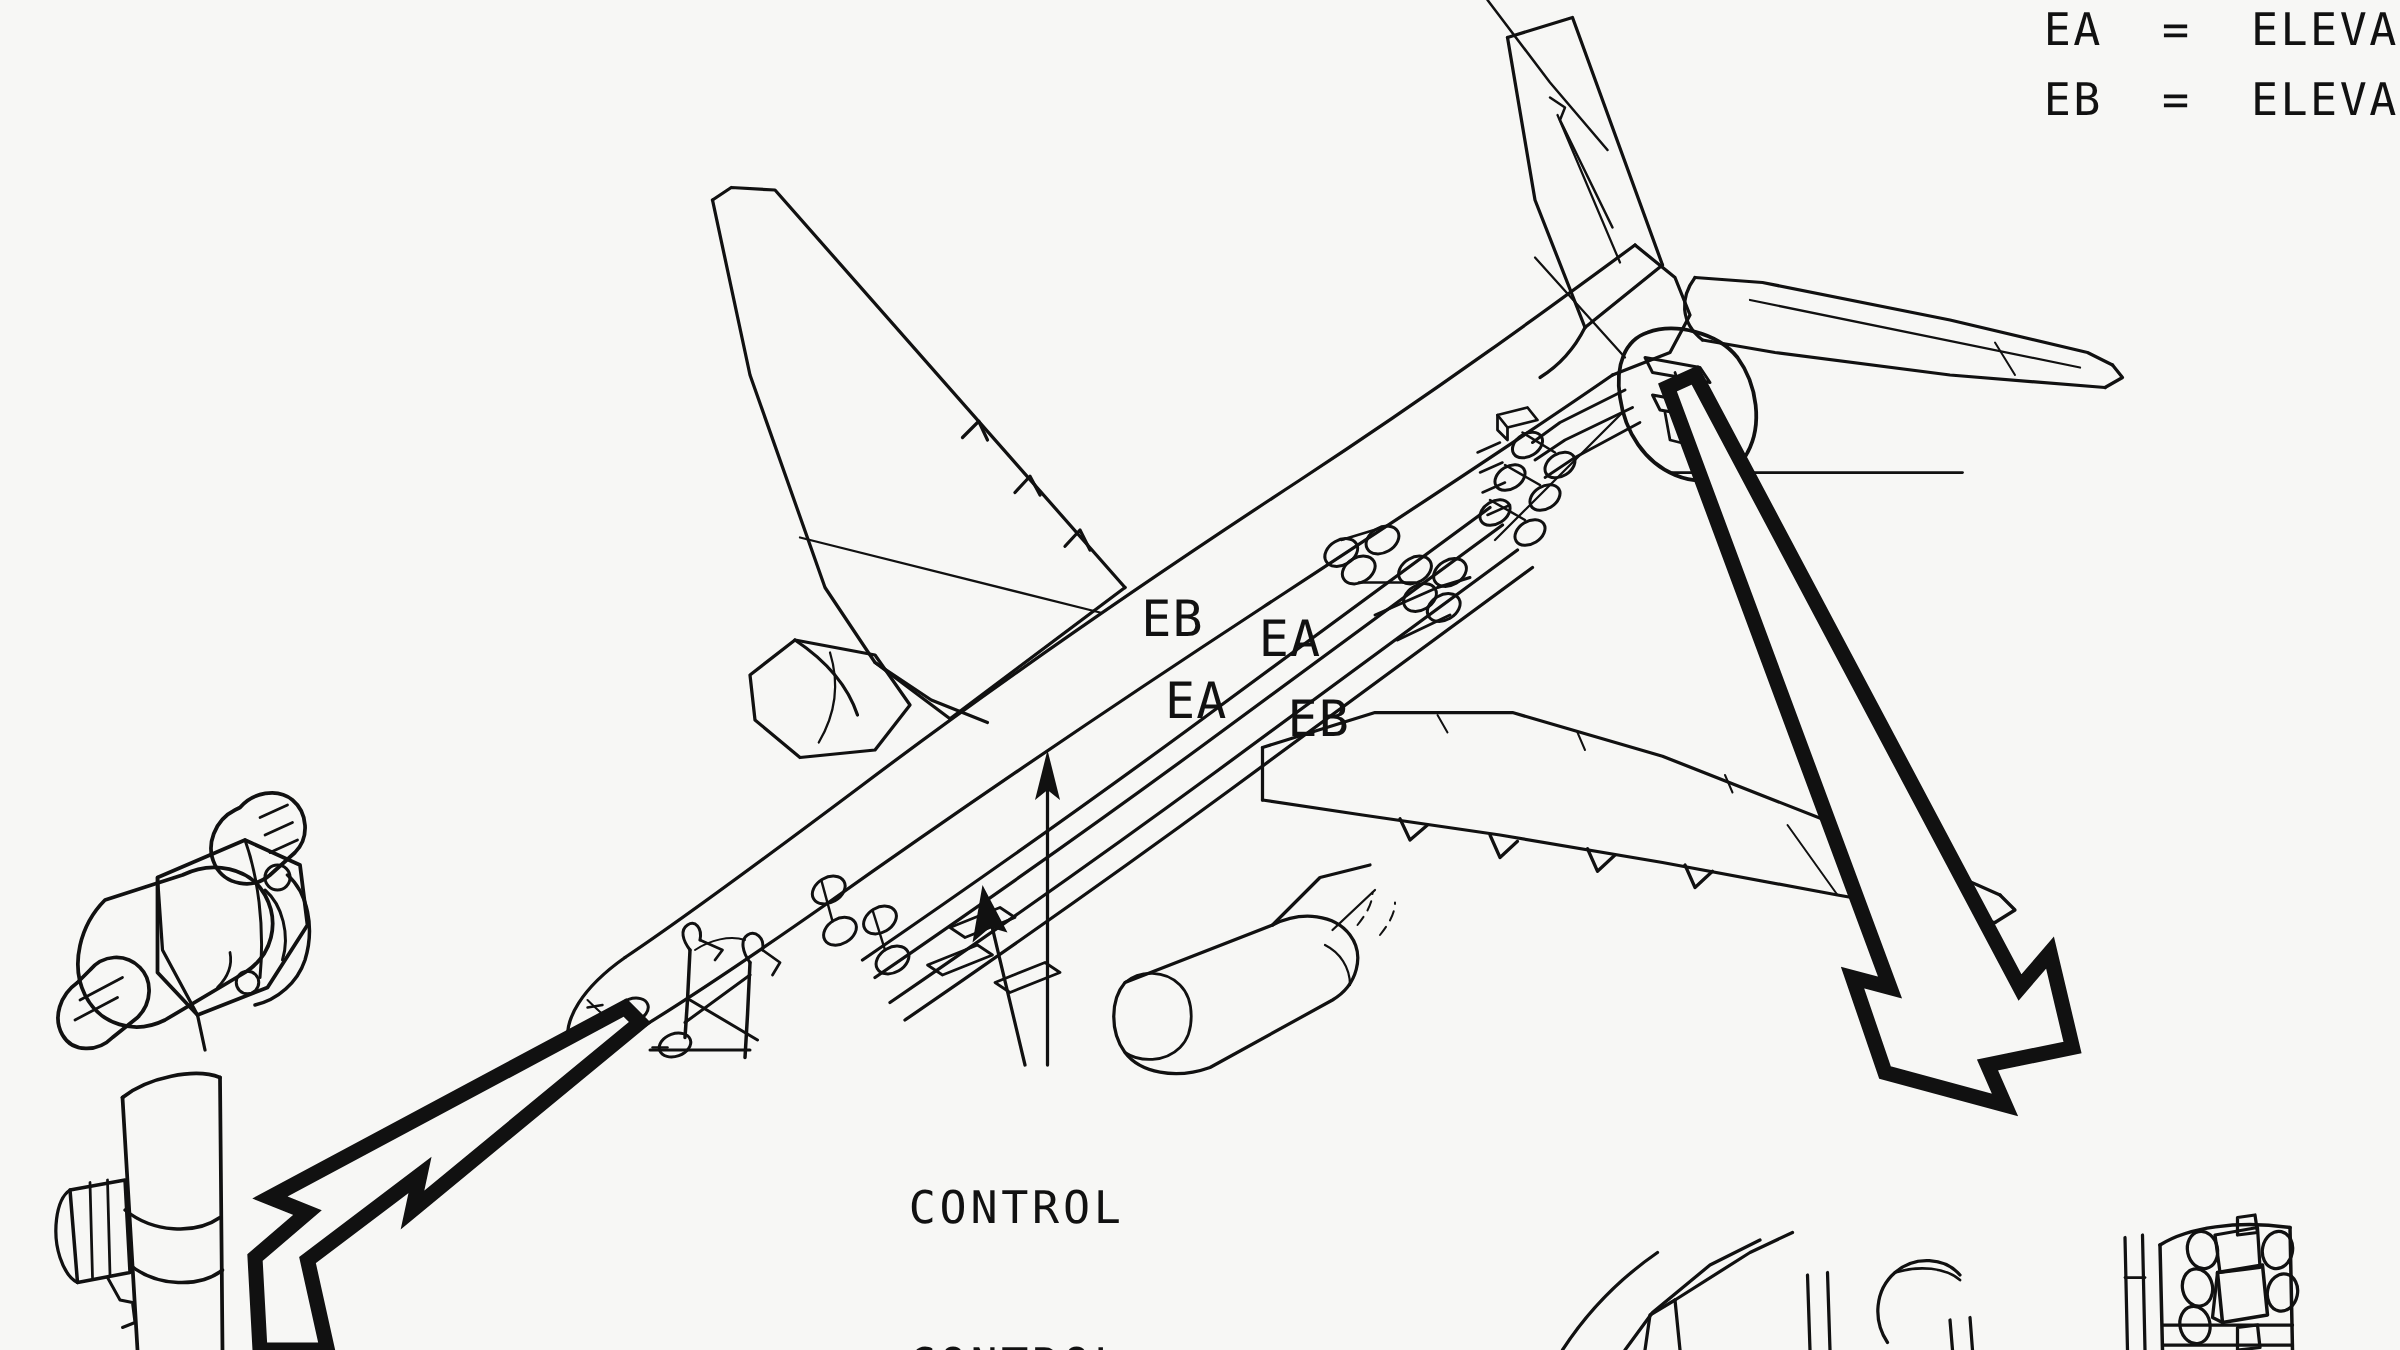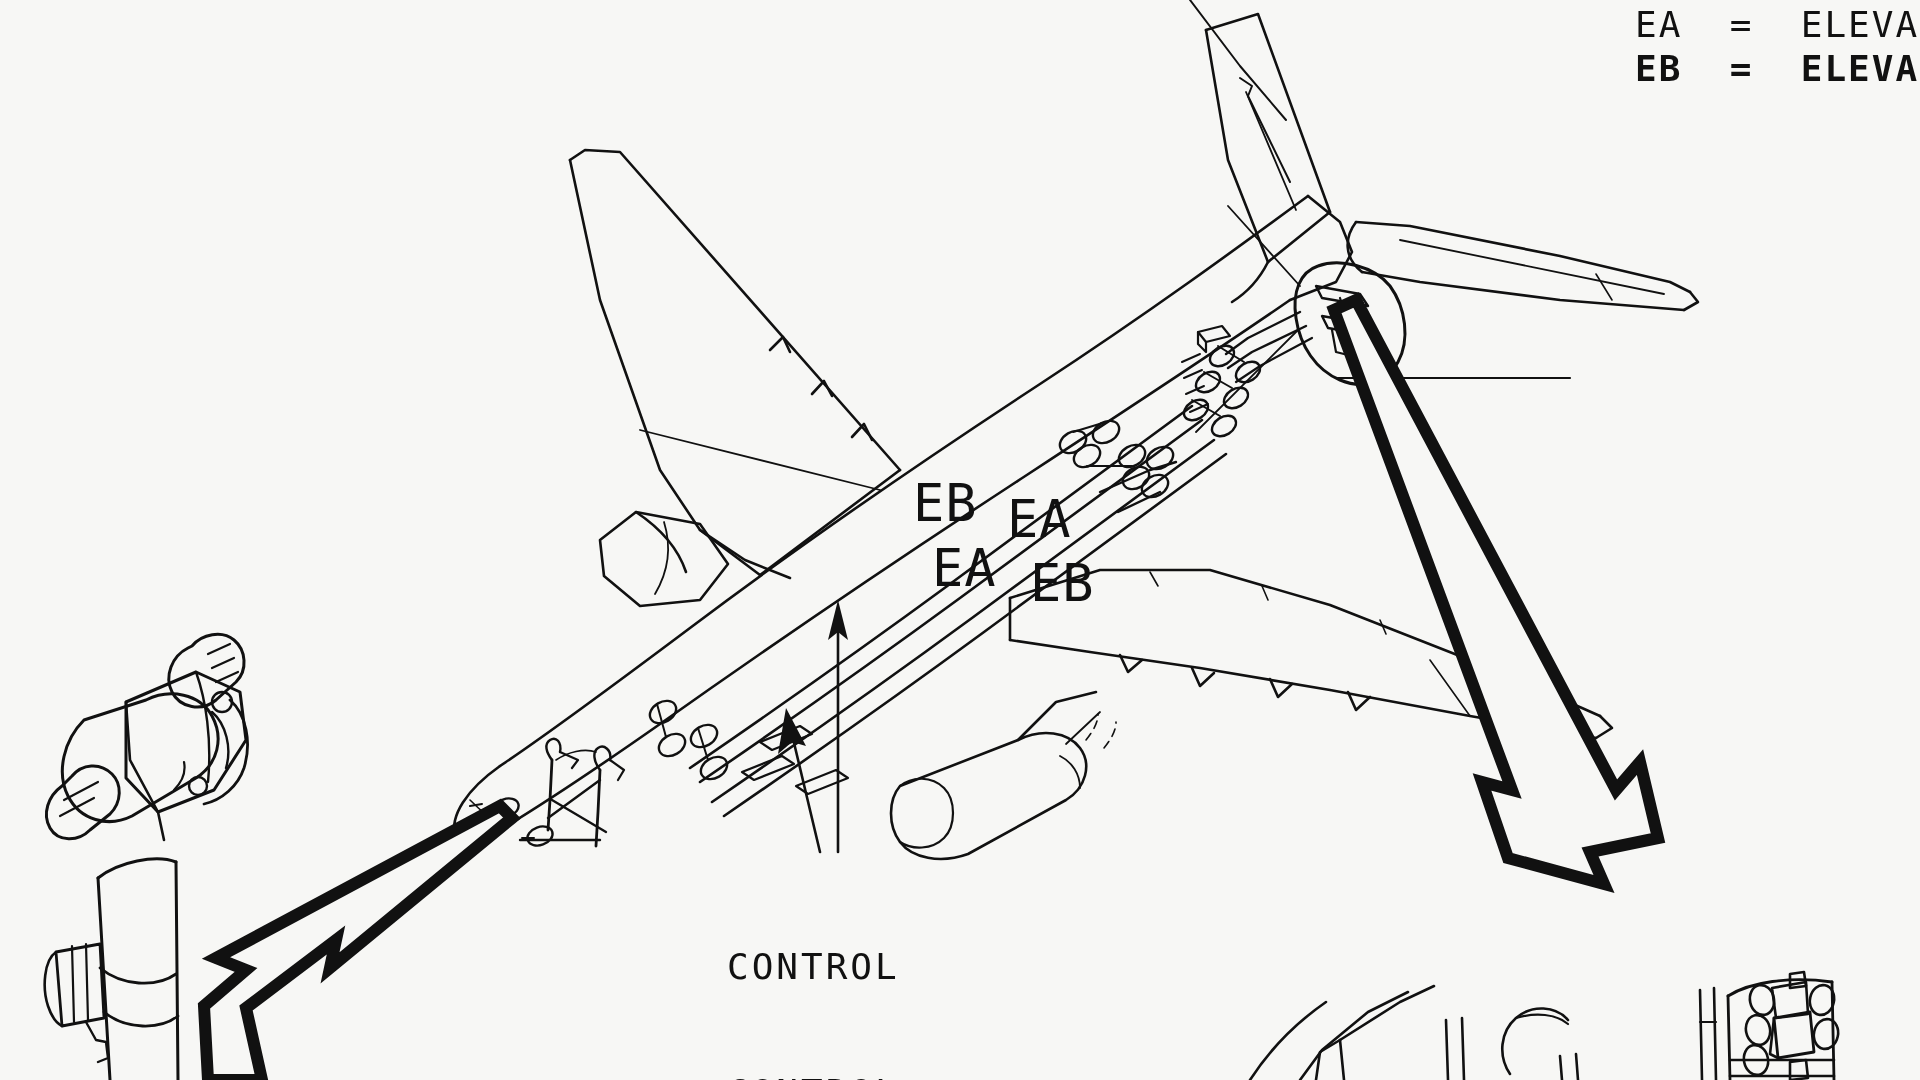--- a/index.html
+++ b/index.html
@@ -33,21 +33,21 @@
     color: #111111;
     white-space: pre;
     -webkit-font-smoothing: antialiased;
   }
   .legend-line {
     font-size: 36px;
     letter-spacing: 2px;
     font-weight: 400;
   }
   .cable-code {
-    font-size: 52px;
+    font-size: 40px;
     font-weight: 400;
     letter-spacing: 1px;
   }
   .callout-label {
     font-size: 36px;
     line-height: 42px;
     letter-spacing: 3px;
     font-weight: 400;
   }
 </style>
@@ -340,21 +340,21 @@
       <polygon points="512,818 330,968 336,940 246,1008 262,1080 208,1080 204,1006 246,970 216,958 500,806" fill="#f7f7f5" stroke="#111111" stroke-width="12" stroke-linejoin="miter"></polygon>
     </g>
     <g>
       <polygon points="1356,300 1616,790 1640,762 1658,838 1590,852 1604,884 1508,858 1482,782 1512,790 1334,310" fill="#f7f7f5" stroke="#111111" stroke-width="12" stroke-linejoin="miter"></polygon>
     </g>
 
   </svg>
 
   <div>
     <div class="txt legend-line" style="left:1635px; top:4px;">EA  =  ELEVA</div>
-    <div class="txt legend-line" style="left:1635px; top:48px;font-weight:bold;">EB  =  ELEVA</div>
+    <div class="txt legend-line" style="left:1635px; top:60px;">EB  =  ELEVA</div>
   </div>
 
   <div>
     <div class="txt cable-code" style="left:913px; top:473px;">EB</div>
     <div class="txt cable-code" style="left:1007px; top:489px;">EA</div>
     <div class="txt cable-code" style="left:932px; top:538px;">EA</div>
     <div class="txt cable-code" style="left:1030px; top:553px;">EB</div>
   </div>
 
   <div class="txt callout-label" style="left:727px; top:862px;">

